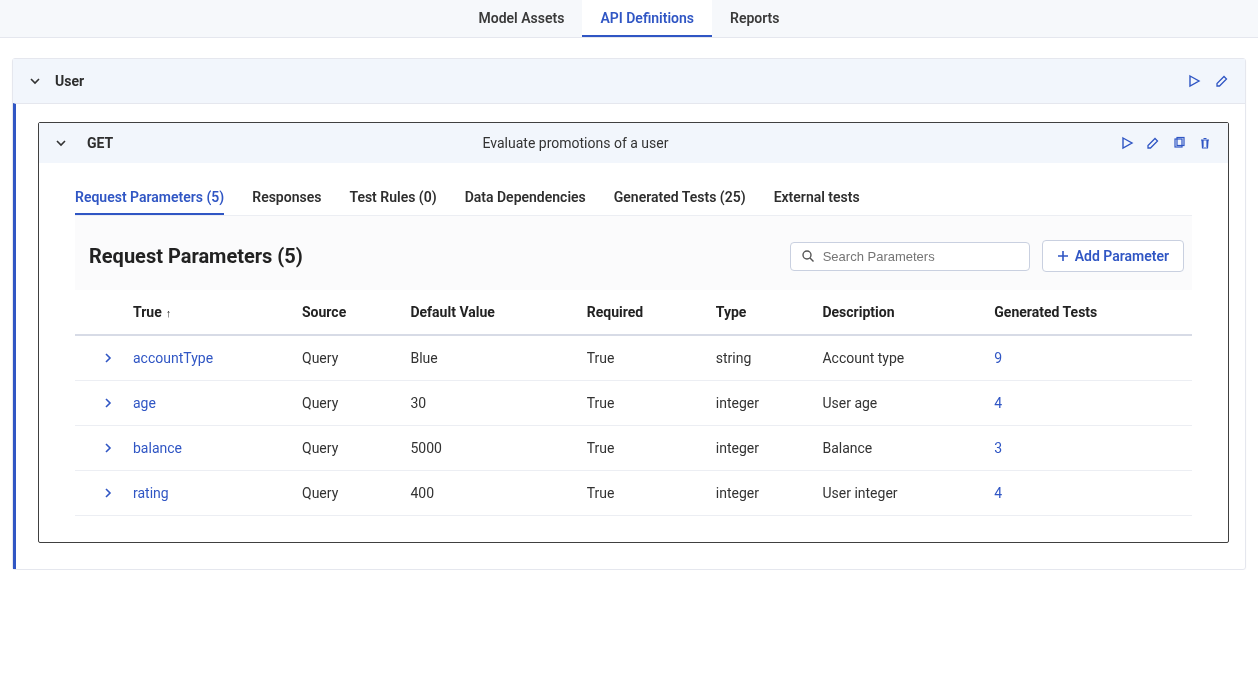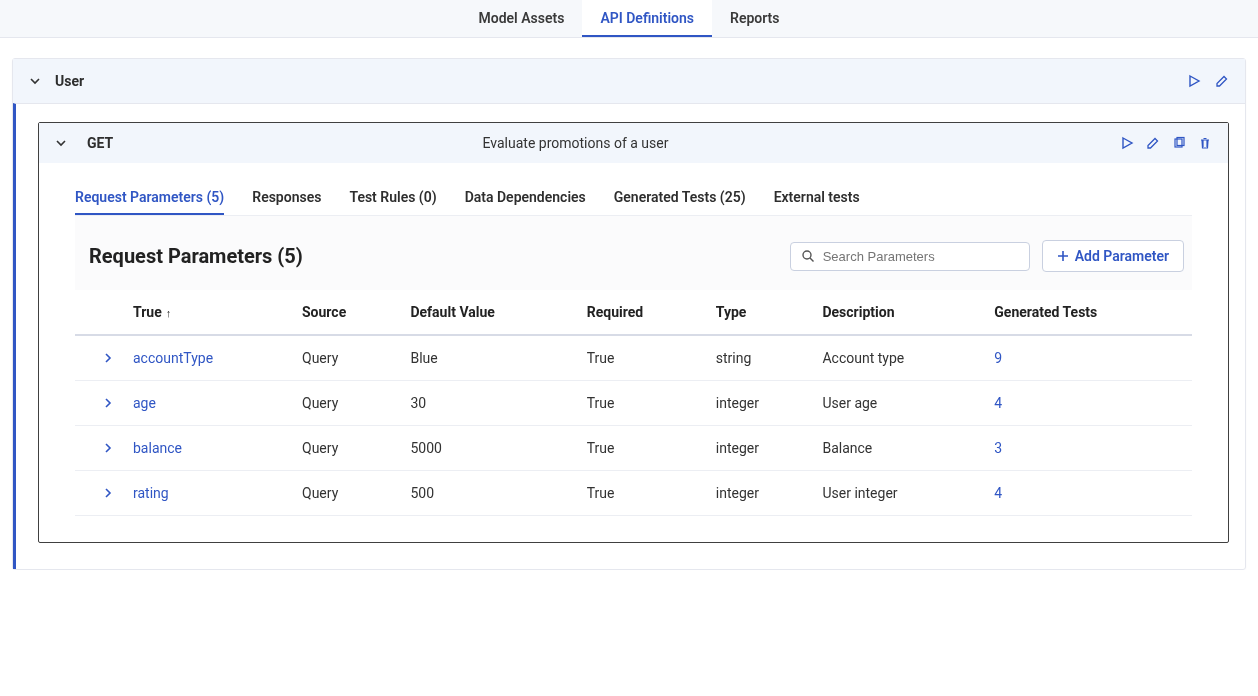--- a/index.html
+++ b/index.html
@@ -196,21 +196,21 @@
                   <td class="tests"><a href="#">3</a></td>
                 </tr>
                 <tr>
                   <td><span class="row-chev icon-btn">
                       <svg width="10" height="10" viewBox="0 0 10 10">
                         <path d="M3 1 L7 5 L3 9" fill="none" stroke="#3056c4" stroke-width="1.6"></path>
                       </svg>
                     </span></td>
                   <td class="name"><a href="#">rating</a></td>
                   <td>Query</td>
-                  <td>500</td>
+                  <td>400</td>
                   <td>True</td>
                   <td>integer</td>
                   <td>User integer</td>
                   <td class="tests"><a href="#">4</a></td>
                 </tr>
               </tbody>
           </table>
         </div>
       </div>
     </div>

